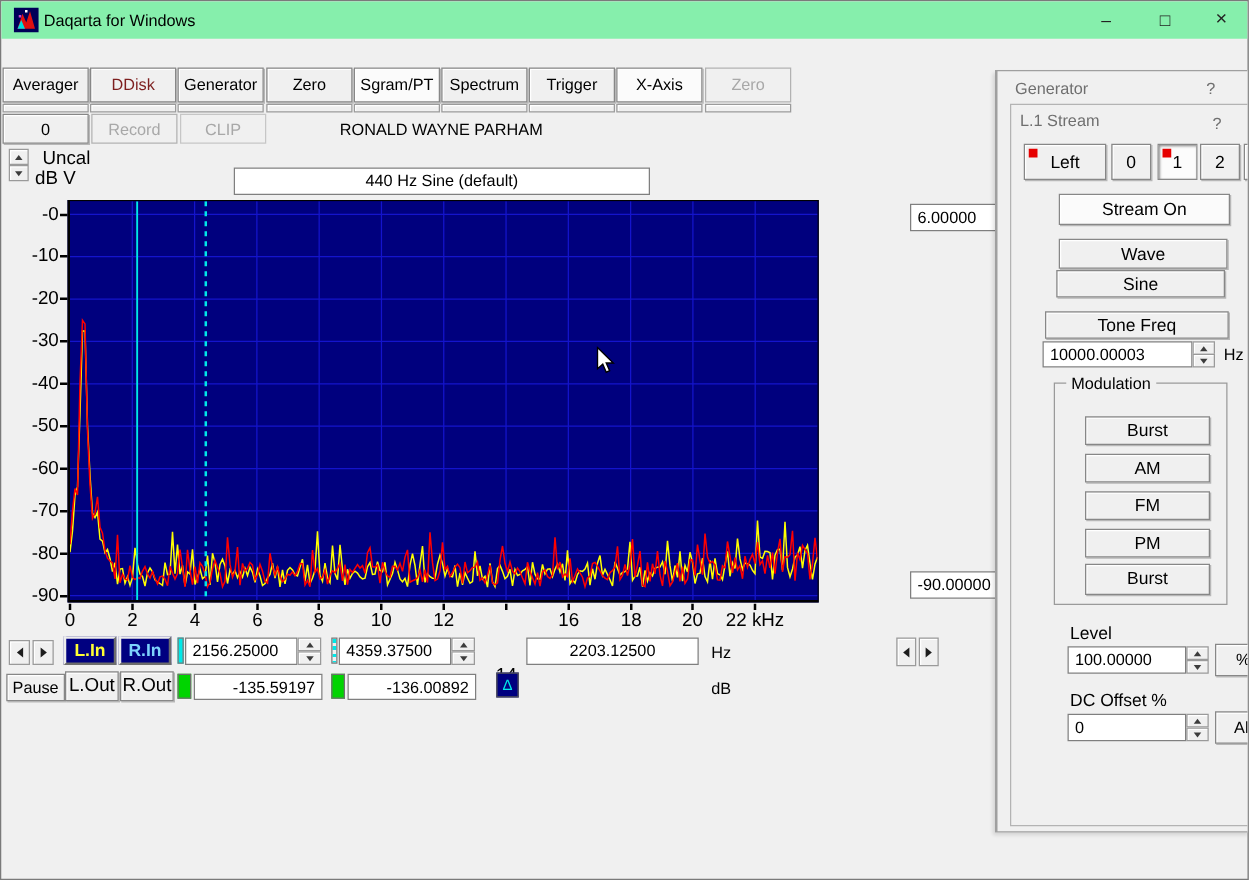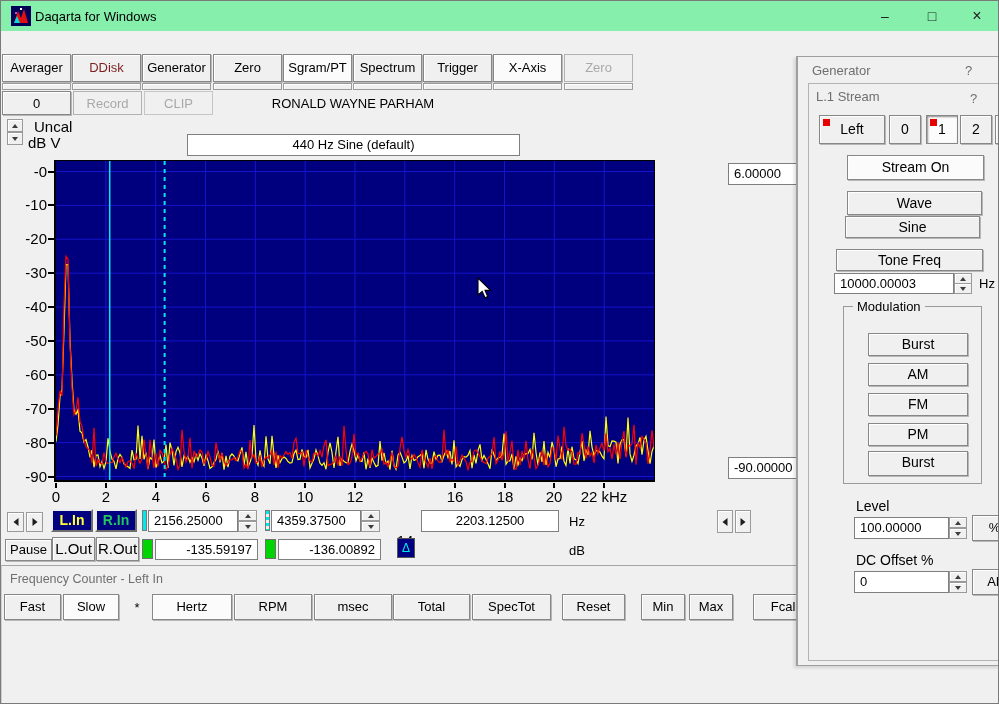--- a/index.html
+++ b/index.html
@@ -199,21 +199,21 @@
       <span class="tri r"></span>
     </div>
 
   <div class="spinbtn" style="left:6px;top:511px;width:17px;height:20px">
       <span class="tri l"></span>
     </div>
   <div class="spinbtn" style="left:25px;top:511px;width:17px;height:20px">
       <span class="tri r"></span>
     </div>
   <div class="chanbtn" style="left:50px;top:508px;width:42px;height:23px;color:#ffff33;line-height:18px">L.In</div>
-  <div class="chanbtn" style="left:94px;top:508px;width:42px;height:23px;color:#22c55e;line-height:18px">R.In</div>
+  <div class="chanbtn" style="left:94px;top:508px;width:42px;height:23px;color:#7dd3fc;line-height:18px">R.In</div>
   <div class="cbar-solid" style="left:141px;top:509px;width:5px;height:21px"></div>
   <div class="ibox" style="left:147px;top:509px;width:90px;height:22px;line-height:20px">2156.25000</div>
   <div class="spinbtn" style="left:237px;top:509px;width:19px;height:11px">
       <span class="tri up"></span>
     </div>
   <div class="spinbtn" style="left:237px;top:520px;width:19px;height:11px">
       <span class="tri dn"></span>
     </div>
   <div class="cbar-dotted" style="left:264px;top:509px;width:5px;height:21px"></div>
   <div class="ibox" style="left:270px;top:509px;width:90px;height:22px;line-height:20px">4359.37500</div>
@@ -229,38 +229,20 @@
   <div class="btn" style="left:4px;top:538px;width:47px;height:22px;line-height:20px">Pause</div>
   <div class="btn" style="left:51px;top:536px;width:43px;height:24px;font-size:15px;line-height:22px">L.Out</div>
   <div class="btn" style="left:95px;top:536px;width:43px;height:24px;font-size:15px;line-height:22px">R.Out</div>
   <div class="gbar" style="left:141px;top:538px;width:11px;height:20px"></div>
   <div class="ibox right" style="left:154px;top:538px;width:103px;height:21px;line-height:19px">-135.59197</div>
   <div class="gbar" style="left:264px;top:538px;width:11px;height:20px"></div>
   <div class="ibox right" style="left:277px;top:538px;width:103px;height:21px;line-height:19px">-136.00892</div>
   <div class="deltabox" style="left:396px;top:537px;width:18px;height:20px">Δ</div>
   <div class="abs" style="left:568px;top:542px">dB</div>
 
-  <div id="fc-section">
-    <div class="cap" style="left:8px;top:6px;font-size:12.5px">Frequency Counter - Left In</div>
-    <div id="fc-buttons">
-        <div class="btn" style="left: 2px; top: 28px; width: 57px; height: 26px; line-height: 24px;">Fast</div>
-        <div class="btn on" style="left: 61px; top: 28px; width: 56px; height: 26px; line-height: 24px;">Slow</div>
-        <div class="abs" style="left: 126px; top: 34px; width: 18px; text-align: center;">*</div>
-        <div class="btn on" style="left: 150px; top: 28px; width: 80px; height: 26px; line-height: 24px;">Hertz</div>
-        <div class="btn" style="left: 232px; top: 28px; width: 78px; height: 26px; line-height: 24px;">RPM</div>
-        <div class="btn" style="left: 312px; top: 28px; width: 78px; height: 26px; line-height: 24px;">msec</div>
-        <div class="btn" style="left: 391px; top: 28px; width: 77px; height: 26px; line-height: 24px;">Total</div>
-        <div class="btn" style="left: 470px; top: 28px; width: 79px; height: 26px; line-height: 24px;">SpecTot</div>
-        <div class="btn" style="left: 560px; top: 28px; width: 63px; height: 26px; line-height: 24px;">Reset</div>
-        <div class="btn" style="left: 639px; top: 28px; width: 44px; height: 26px; line-height: 24px;">Min</div>
-        <div class="btn" style="left: 687px; top: 28px; width: 44px; height: 26px; line-height: 24px;">Max</div>
-        <div class="btn" style="left: 751px; top: 28px; width: 60px; height: 26px; line-height: 24px;">Fcal</div>
-      </div>
-
-  </div>
 
   <div id="gen-panel">
     <div class="cap" style="left:14px;top:6px">Generator</div>
     <div class="cap" style="left:167px;top:6px">?</div>
     <div id="stream-panel">
       <div class="cap" style="left:7px;top:5px">L.1 Stream</div>
       <div class="cap" style="left:161px;top:7px">?</div>
       <div id="stream-tabs">
           <div class="btn" style="left: 10px; top: 31px; width: 66px; height: 29px; line-height: 27px; font-size: 14px;">Left<div class="led"></div></div>
           <div class="btn" style="left: 80px; top: 31px; width: 32px; height: 29px; line-height: 27px; font-size: 14px;">0</div>

